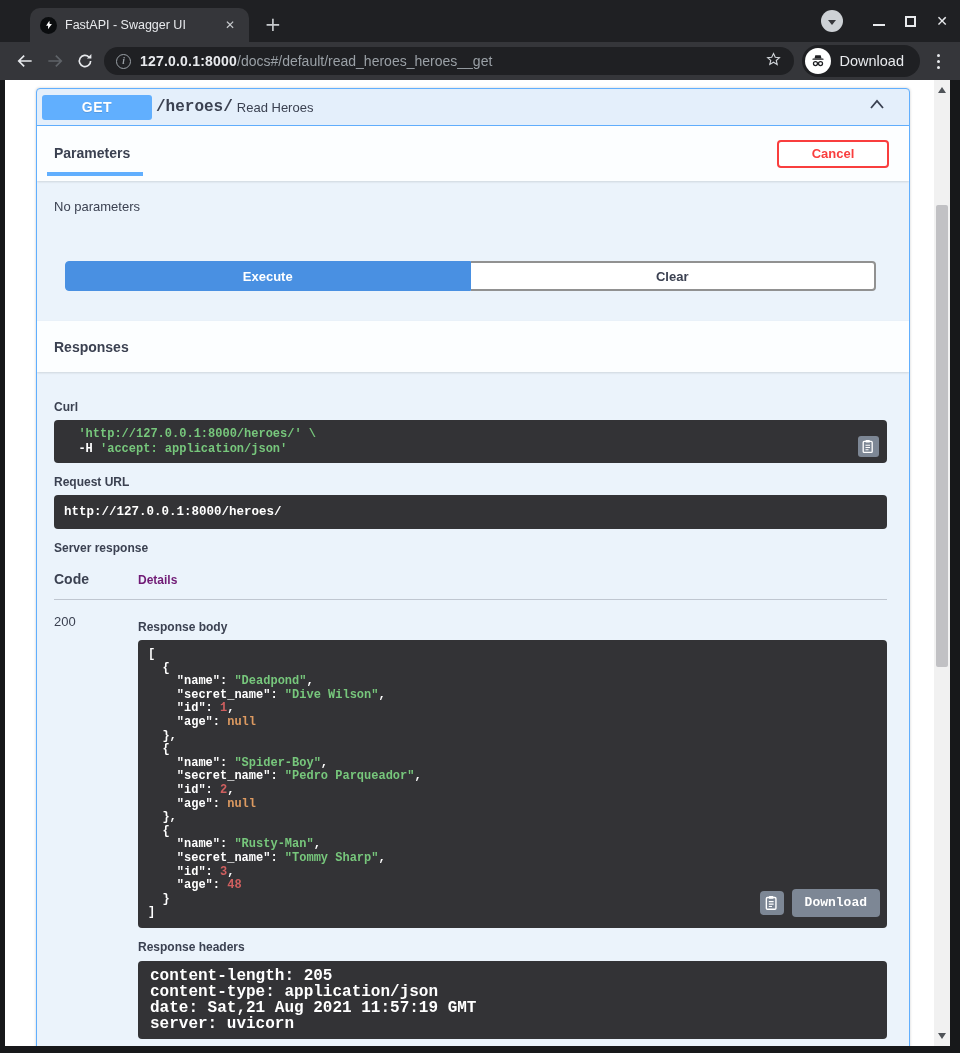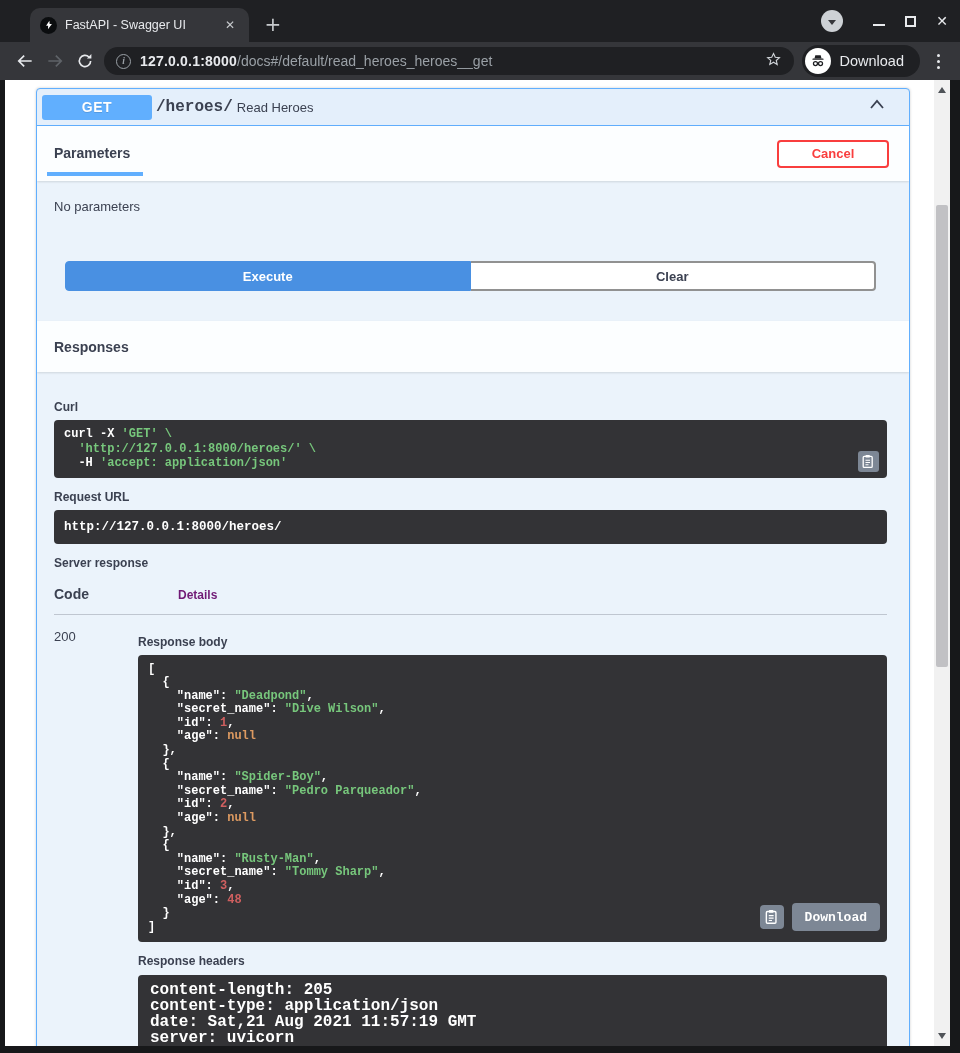--- a/index.html
+++ b/index.html
@@ -118,21 +118,21 @@
   .tk-u { color:#dd9a61; }
   .curl-block { padding:7px 44px 7px 10px; font-size:12px; line-height:14.5px; margin-bottom:12px; }
   .copy-btn {
     position:absolute; right:8px; bottom:6px; width:21px; height:21px;
     background:#7d8795; border:none; border-radius:3px; cursor:pointer;
     display:flex; align-items:center; justify-content:center;
   }
   .request-url-block { padding:10px; font-size:12.5px; line-height:14px; margin-bottom:12px; }
   .server-response-label { margin-bottom:0; }
   .resp-table { margin-top:16px; }
-  .resp-thead { display:flex; align-items:baseline; padding-bottom:12px; border-bottom:1px solid rgba(59,65,81,.25);gap:40px; }
+  .resp-thead { display:flex; align-items:baseline; padding-bottom:12px; border-bottom:1px solid rgba(59,65,81,.25); }
   .code-col { width:84px; flex:0 0 84px; }
   .code-header { font-size:14px; font-weight:bold; color:#3b4151; }
   .details-header { font-size:12px; font-weight:bold; color:#701a75; }
   .resp-row { display:flex; padding-top:12px; }
   .status-code { font-size:13px; color:#3b4151; padding-top:2px; }
   .row-details { flex:1; min-width:0; }
   .response-body-label { margin:8px 0 6px; }
   .response-body-block { padding:8px 10px; font-size:12px; line-height:13.6px; }
   .download-bar { position:absolute; right:7px; bottom:11px; display:flex; gap:8px; align-items:center; }
   .copy-btn-lg { position:static; width:24px; height:24px; border-radius:4px; }
@@ -241,21 +241,20 @@
       </div>
 
       <div class="section-header responses-header">
         <span class="section-title">Responses</span>
       </div>
 
       <div class="responses-body">
         <div class="block-label">Curl</div>
         <div class="code-block curl-block">
           <div>
-              <div class="code-line"><span class="tk-p">curl -X </span><span class="tk-s">'GET' \</span></div>
               <div class="code-line"><span class="tk-p">  </span><span class="tk-s">'http://127.0.0.1:8000/heroes/' \</span></div>
               <div class="code-line"><span class="tk-p">  -H </span><span class="tk-s">'accept: application/json'</span></div>
             </div>
           <button class="copy-btn">
             <svg width="13" height="15" viewBox="0 0 13 15">
                 <rect x="1.2" y="2.4" width="9" height="11" rx="1" fill="none" stroke="#ffffff" stroke-width="1.3"></rect>
                 <rect x="3.6" y="1" width="4.2" height="2.6" rx="0.6" fill="#ffffff"></rect>
                 <path d="M3.5 6.2 H8 M3.5 8.5 H8 M3.5 10.8 H6.5" stroke="#ffffff" stroke-width="1.1"></path>
               </svg>
           </button>

